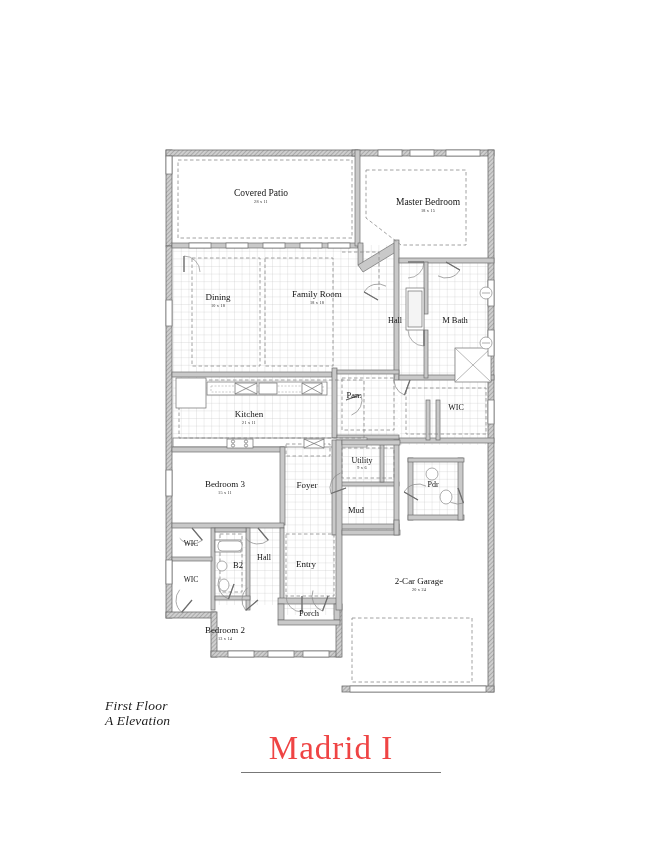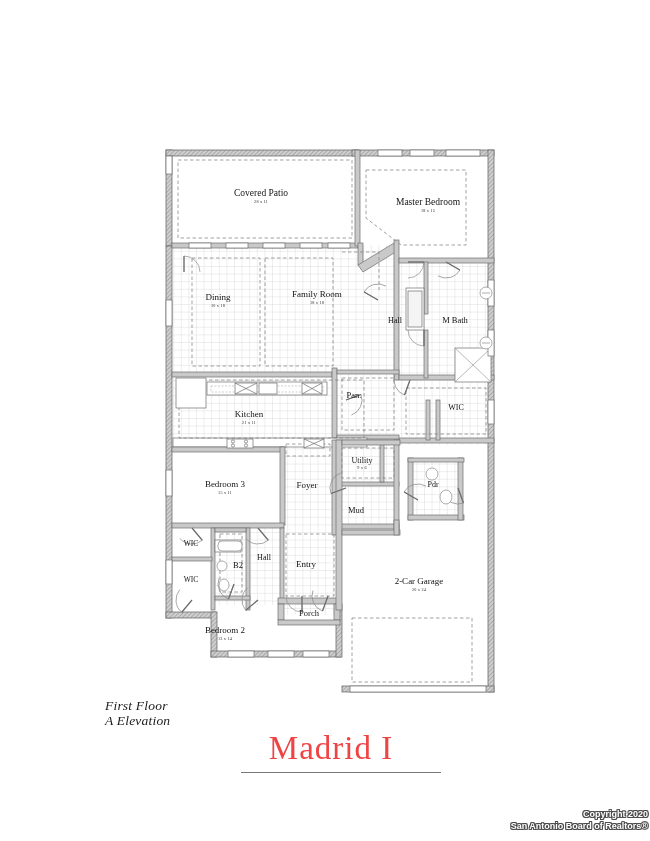--- a/index.html
+++ b/index.html
@@ -333,16 +333,14 @@
         </g>
   </svg>
   </div>
 
   <div class="caption"><span>First Floor</span>
 <span>A Elevation</span></div>
 
   <div class="title">Madrid I</div>
   <div class="title-rule"></div>
 
-  <div class="copyright"><span>Copyright 2020</span>
-<span>San Antonio Board of Realtors®</span></div>
 
 </div>
 
 </body></html>

